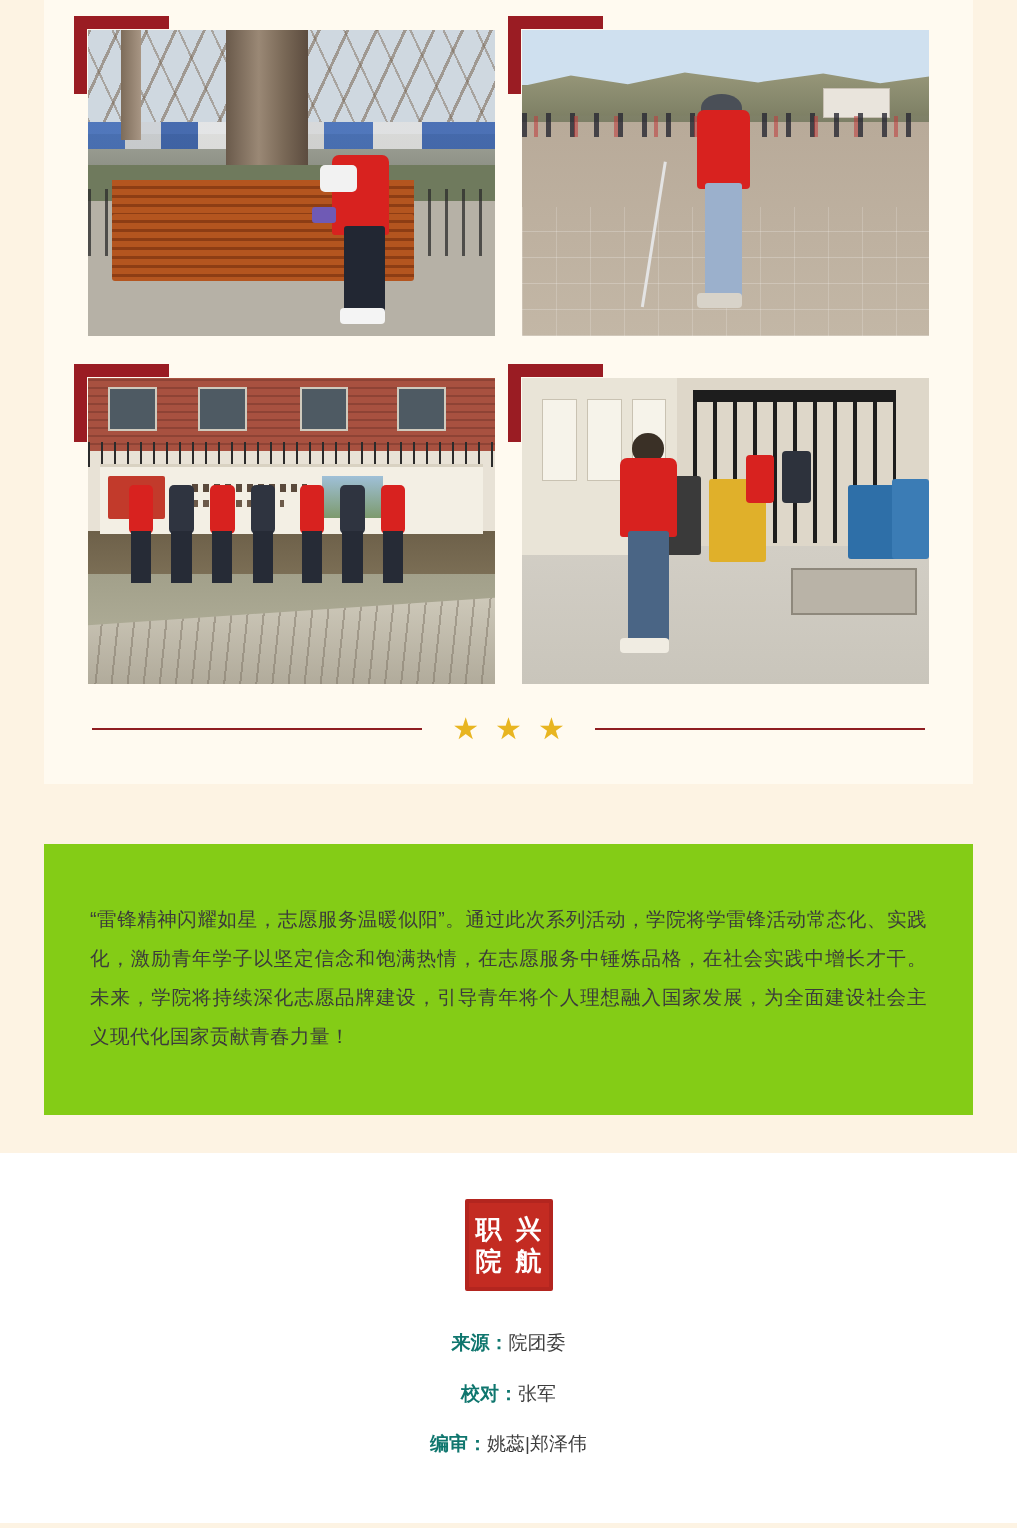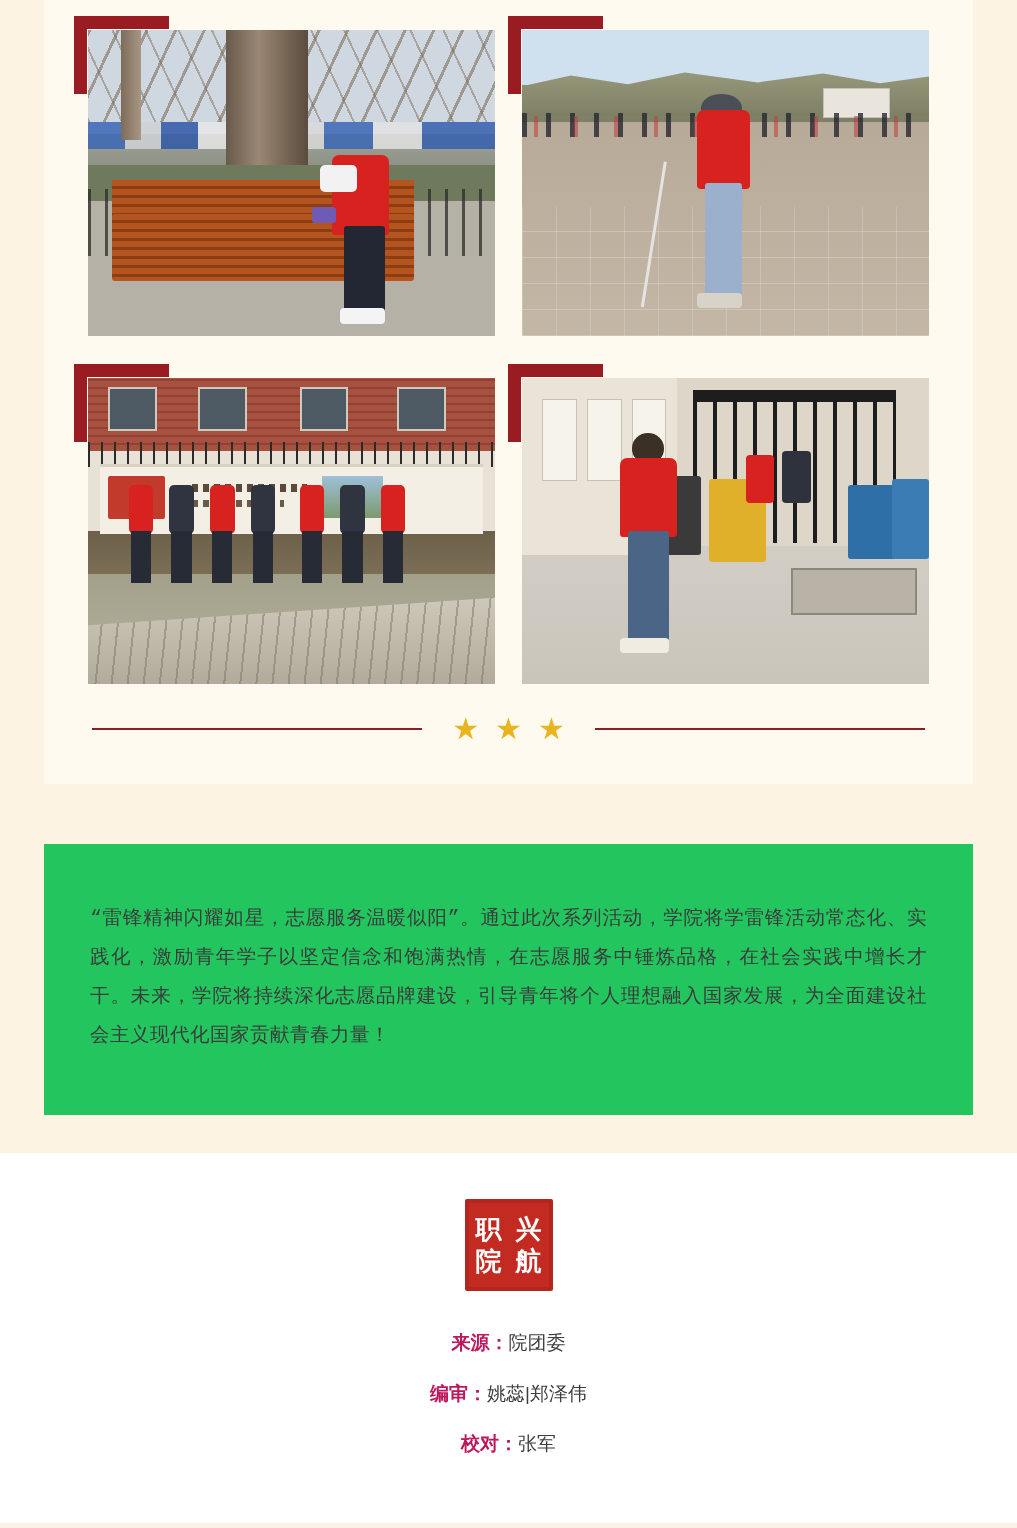--- a/index.html
+++ b/index.html
@@ -304,23 +304,22 @@
     gap: 16px;
     padding: 0 30px;
     font-size: 30px;
     line-height: 1;
     color: #e8b521;
   }
 
   
   .summary-wrap {
     margin: 60px 44px 0 44px;
-    background: #22c55e;
+    background: #84cc16;
     padding: 36px 46px 40px 46px;
-    font-family: Liberation Mono, monospace;
   }
   .summary-text {
     font-size: 19.5px;
     line-height: 2.0;
     color: #3b3b3b;
     letter-spacing: .5px;
     text-align: justify;
   }
 
   
@@ -353,21 +352,21 @@
     text-align: center;
   }
   .credit {
     font-size: 19px;
     color: #3d3d3d;
     margin: 0 0 26px 0;
     line-height: 1.3;
   }
   .credit b {
     font-weight: bold;
-    color: #be185d;
+    color: #0f766e;
   }
 </style>
 </head>
 <body>
 
 <div class="page">
 
   <div class="photo-card">
     <div class="photo-grid">
 
@@ -485,21 +484,21 @@
       <span>职</span>
       <span>兴</span>
       <span>院</span>
       <span>航</span>
     </div>
 
     <p class="credit">
       <b>来源：</b><span>院团委</span>
     </p>
     <p class="credit">
+      <b>校对：</b><span>张军</span>
+    </p>
+    <p class="credit">
       <b>编审：</b><span>姚蕊|郑泽伟</span>
     </p>
-    <p class="credit">
-      <b>校对：</b><span>张军</span>
-    </p>
 
   </div>
 
 </div>
 
 </body></html>

